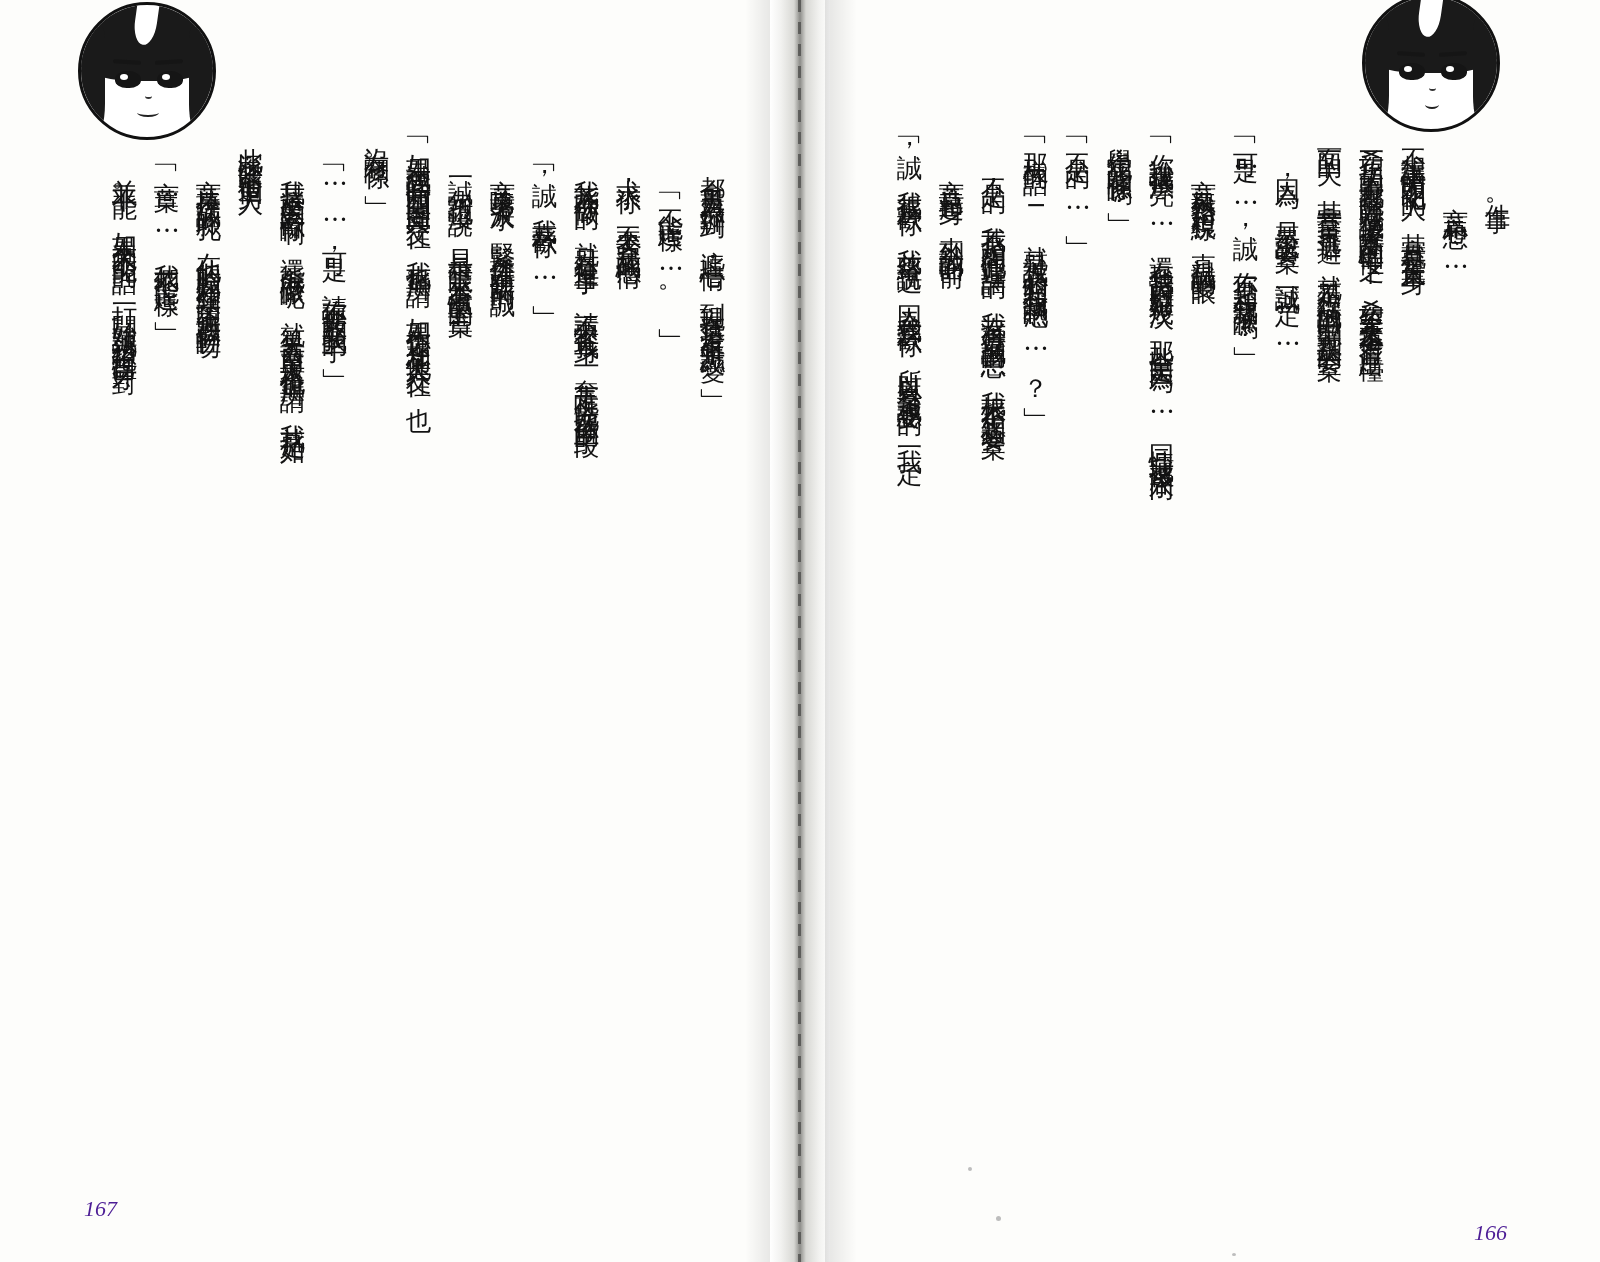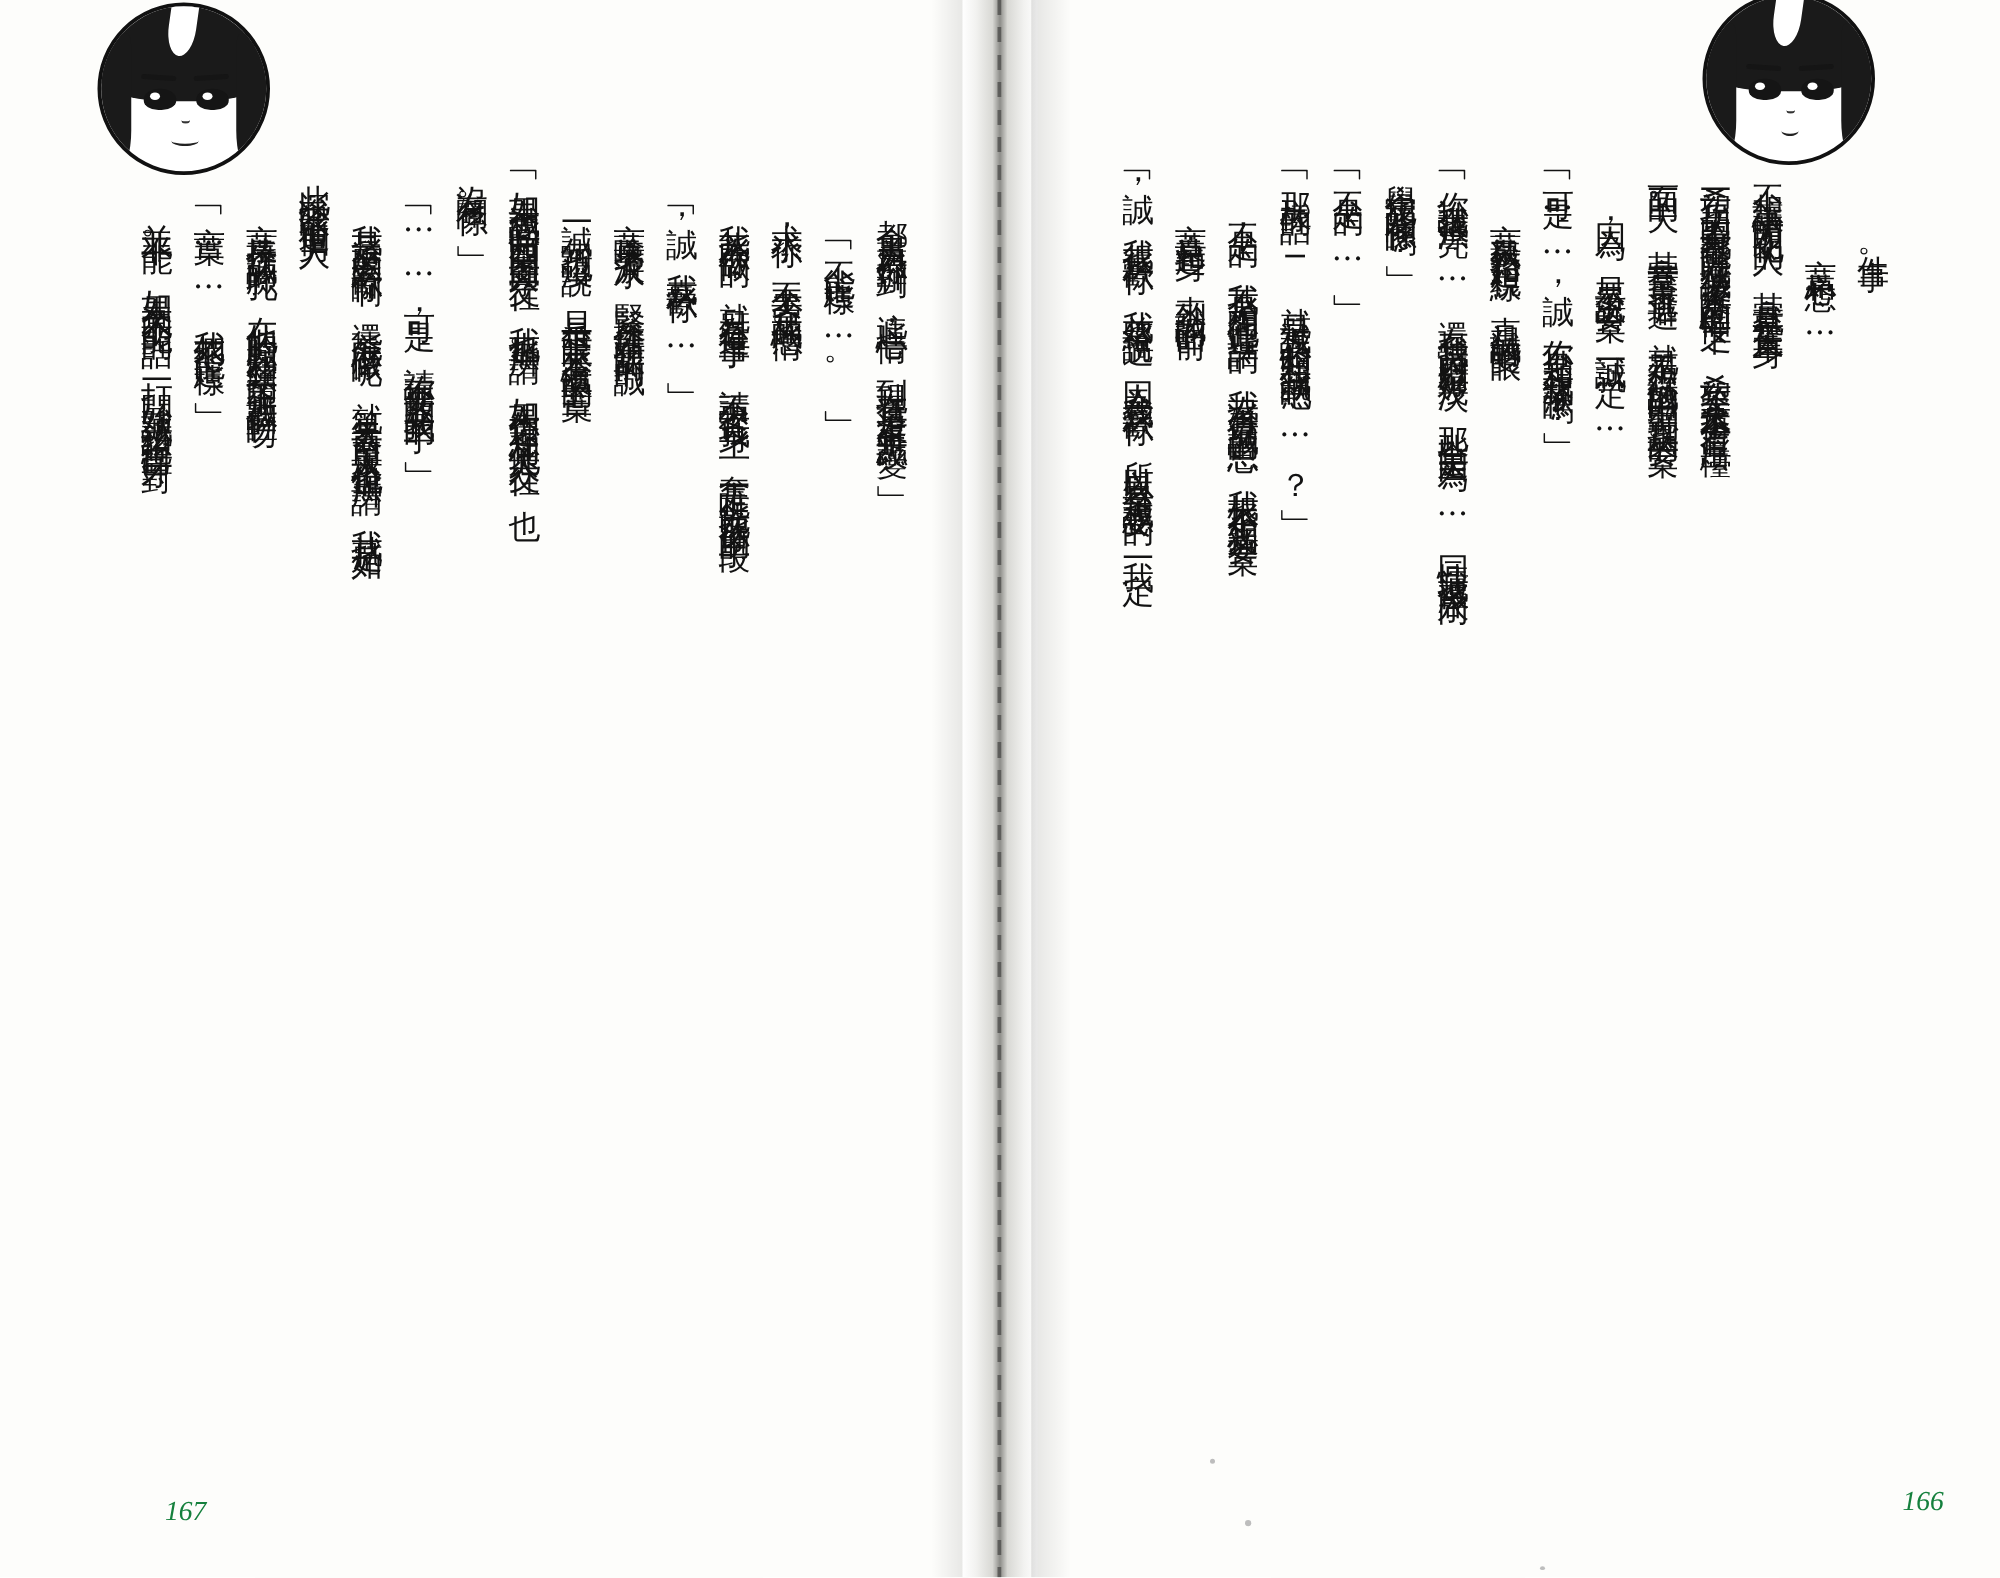--- a/index.html
+++ b/index.html
@@ -134,25 +134,24 @@
   #page-right-text { left: 880px; top: 128px; height: 1060px; }
   
   #page-left-text  { left: 95px;  top: 128px; height: 1060px; }
 
   
   .folio {
     position: absolute;
     font-family: "Liberation Serif", serif;
     font-style: italic;
     font-size: 22px;
-    color: #15803d;
-    margin-left: 48px;
+    color: #4c1d95;
   }
   .folio-left  { left: 84px;  top: 1196px; }
-  .folio-right { left: 1474px; top: 1188px; }
+  .folio-right { left: 1474px; top: 1220px; }
 
   
   .speck { position:absolute; background:#bdbdbd; border-radius:50%; }
 </style>
 </head>
 <body>
 
 <div class="page">
 
   <div class="edge-shadow-left"></div>

